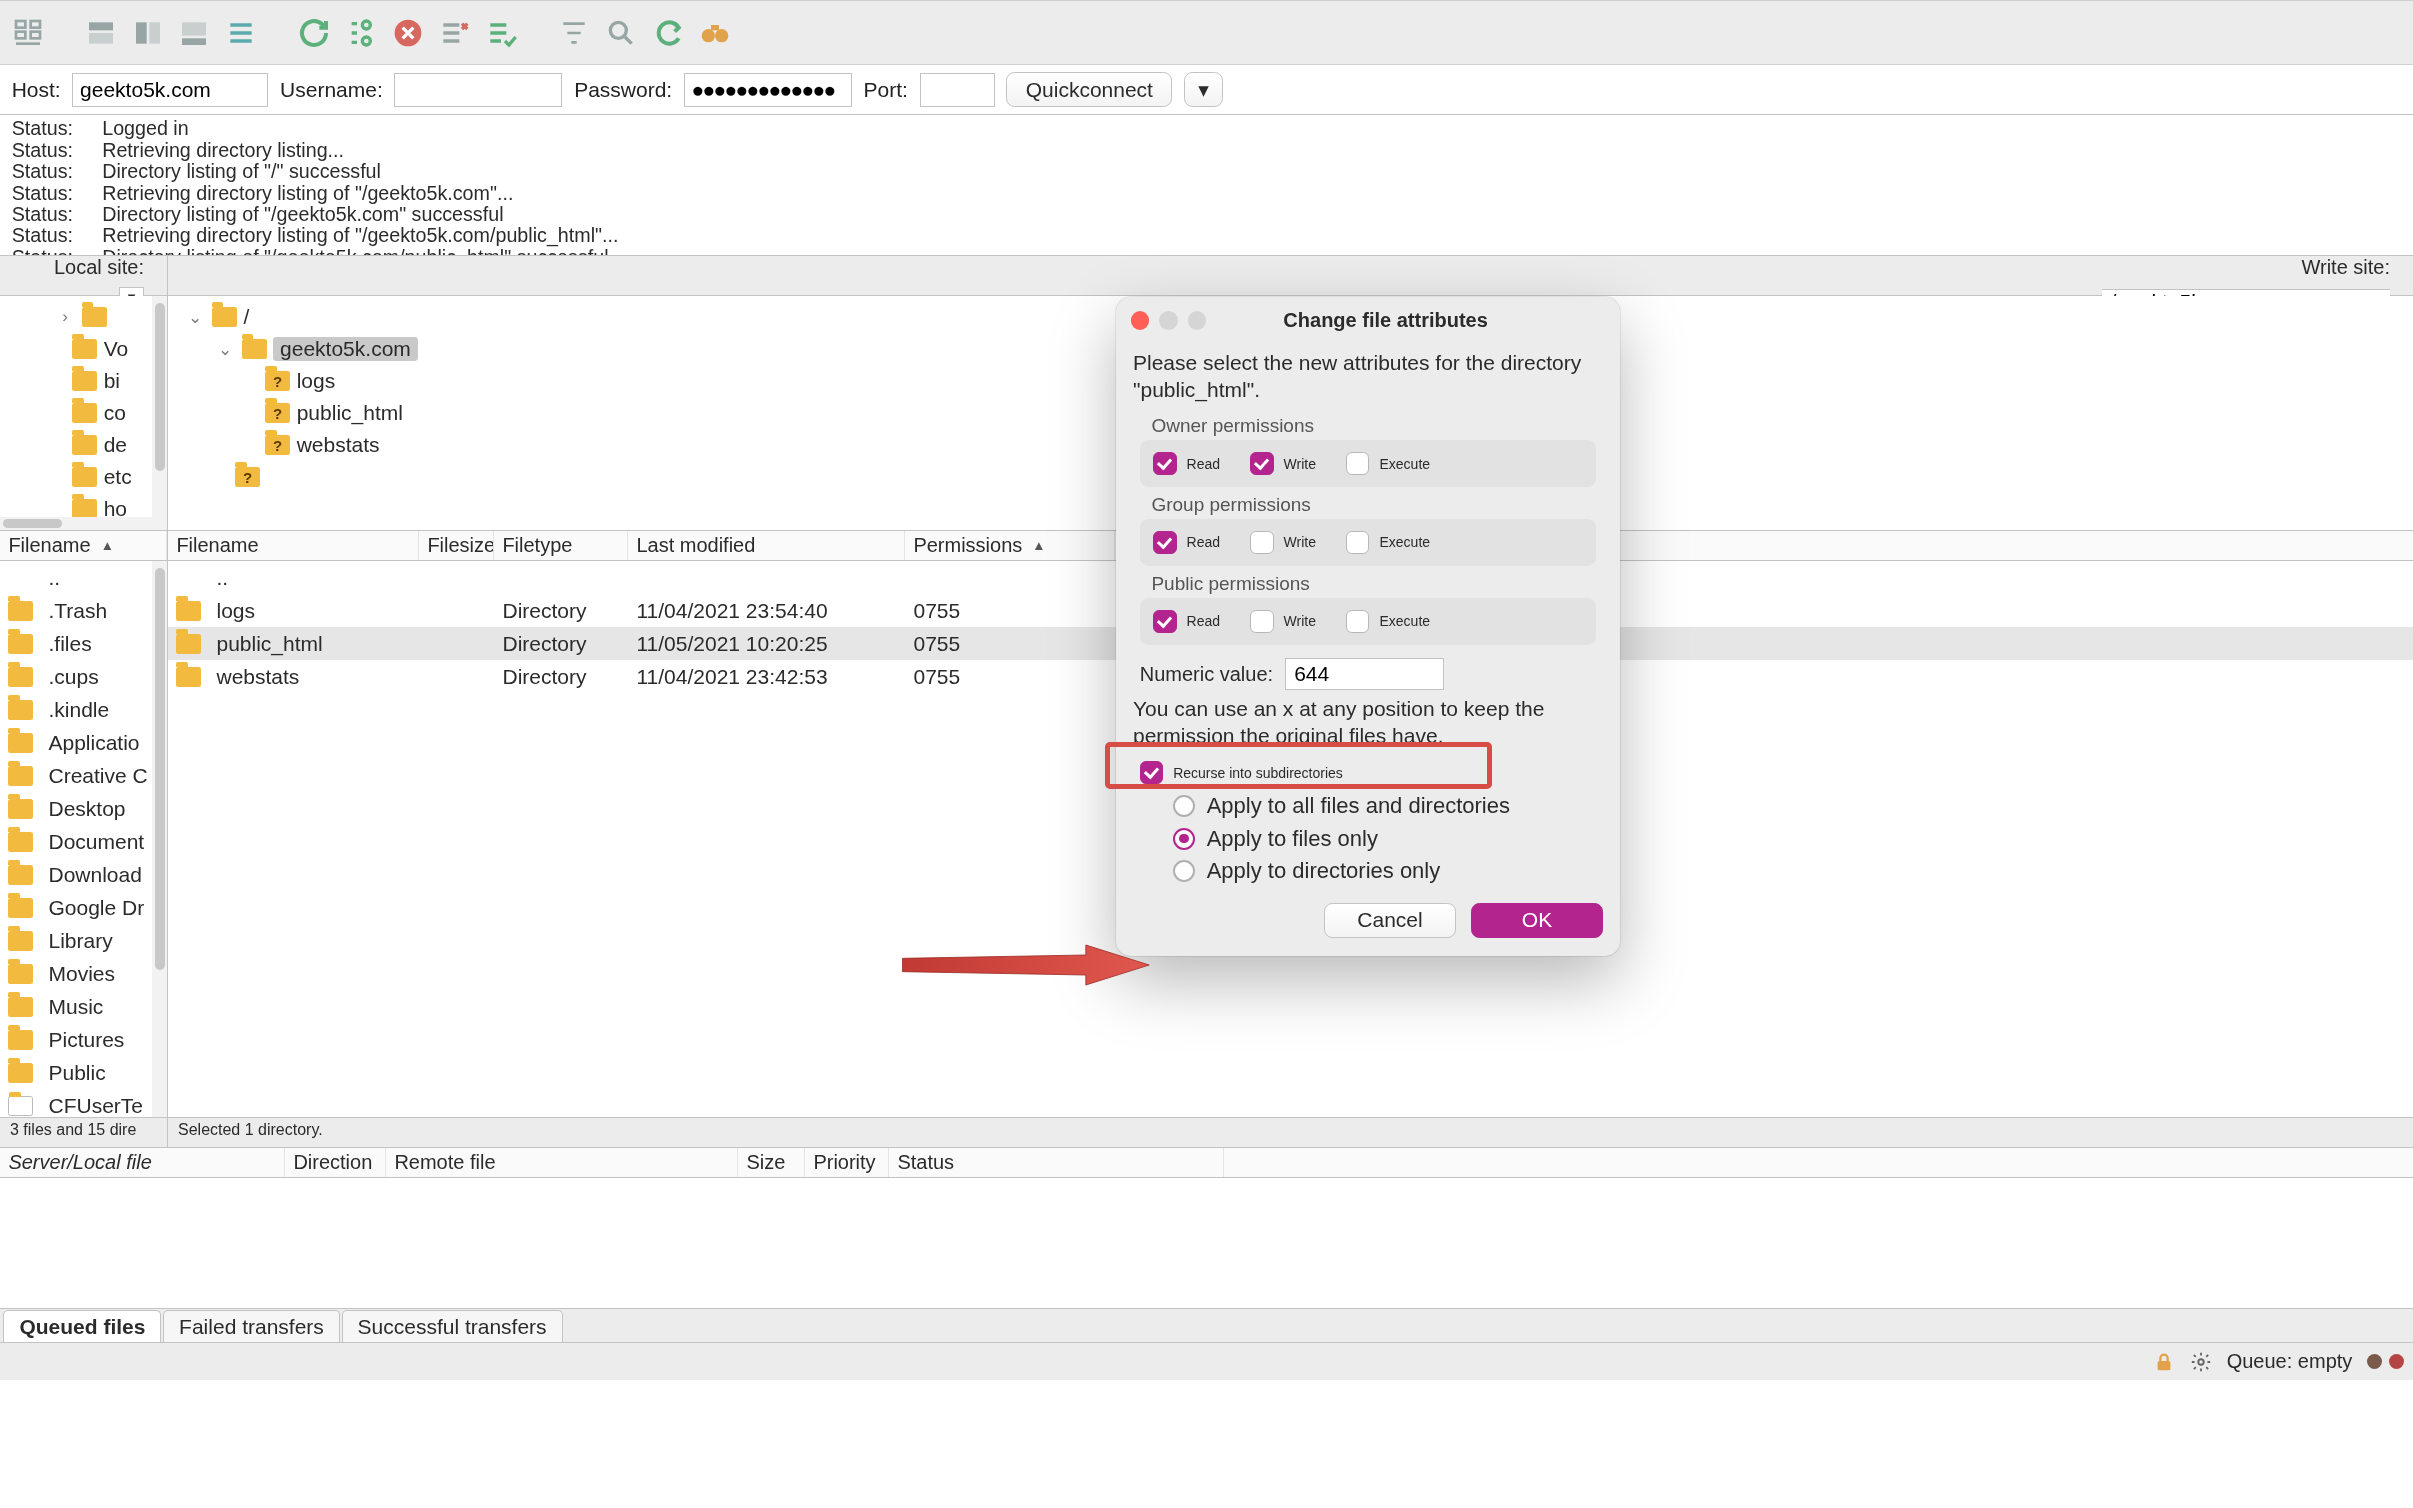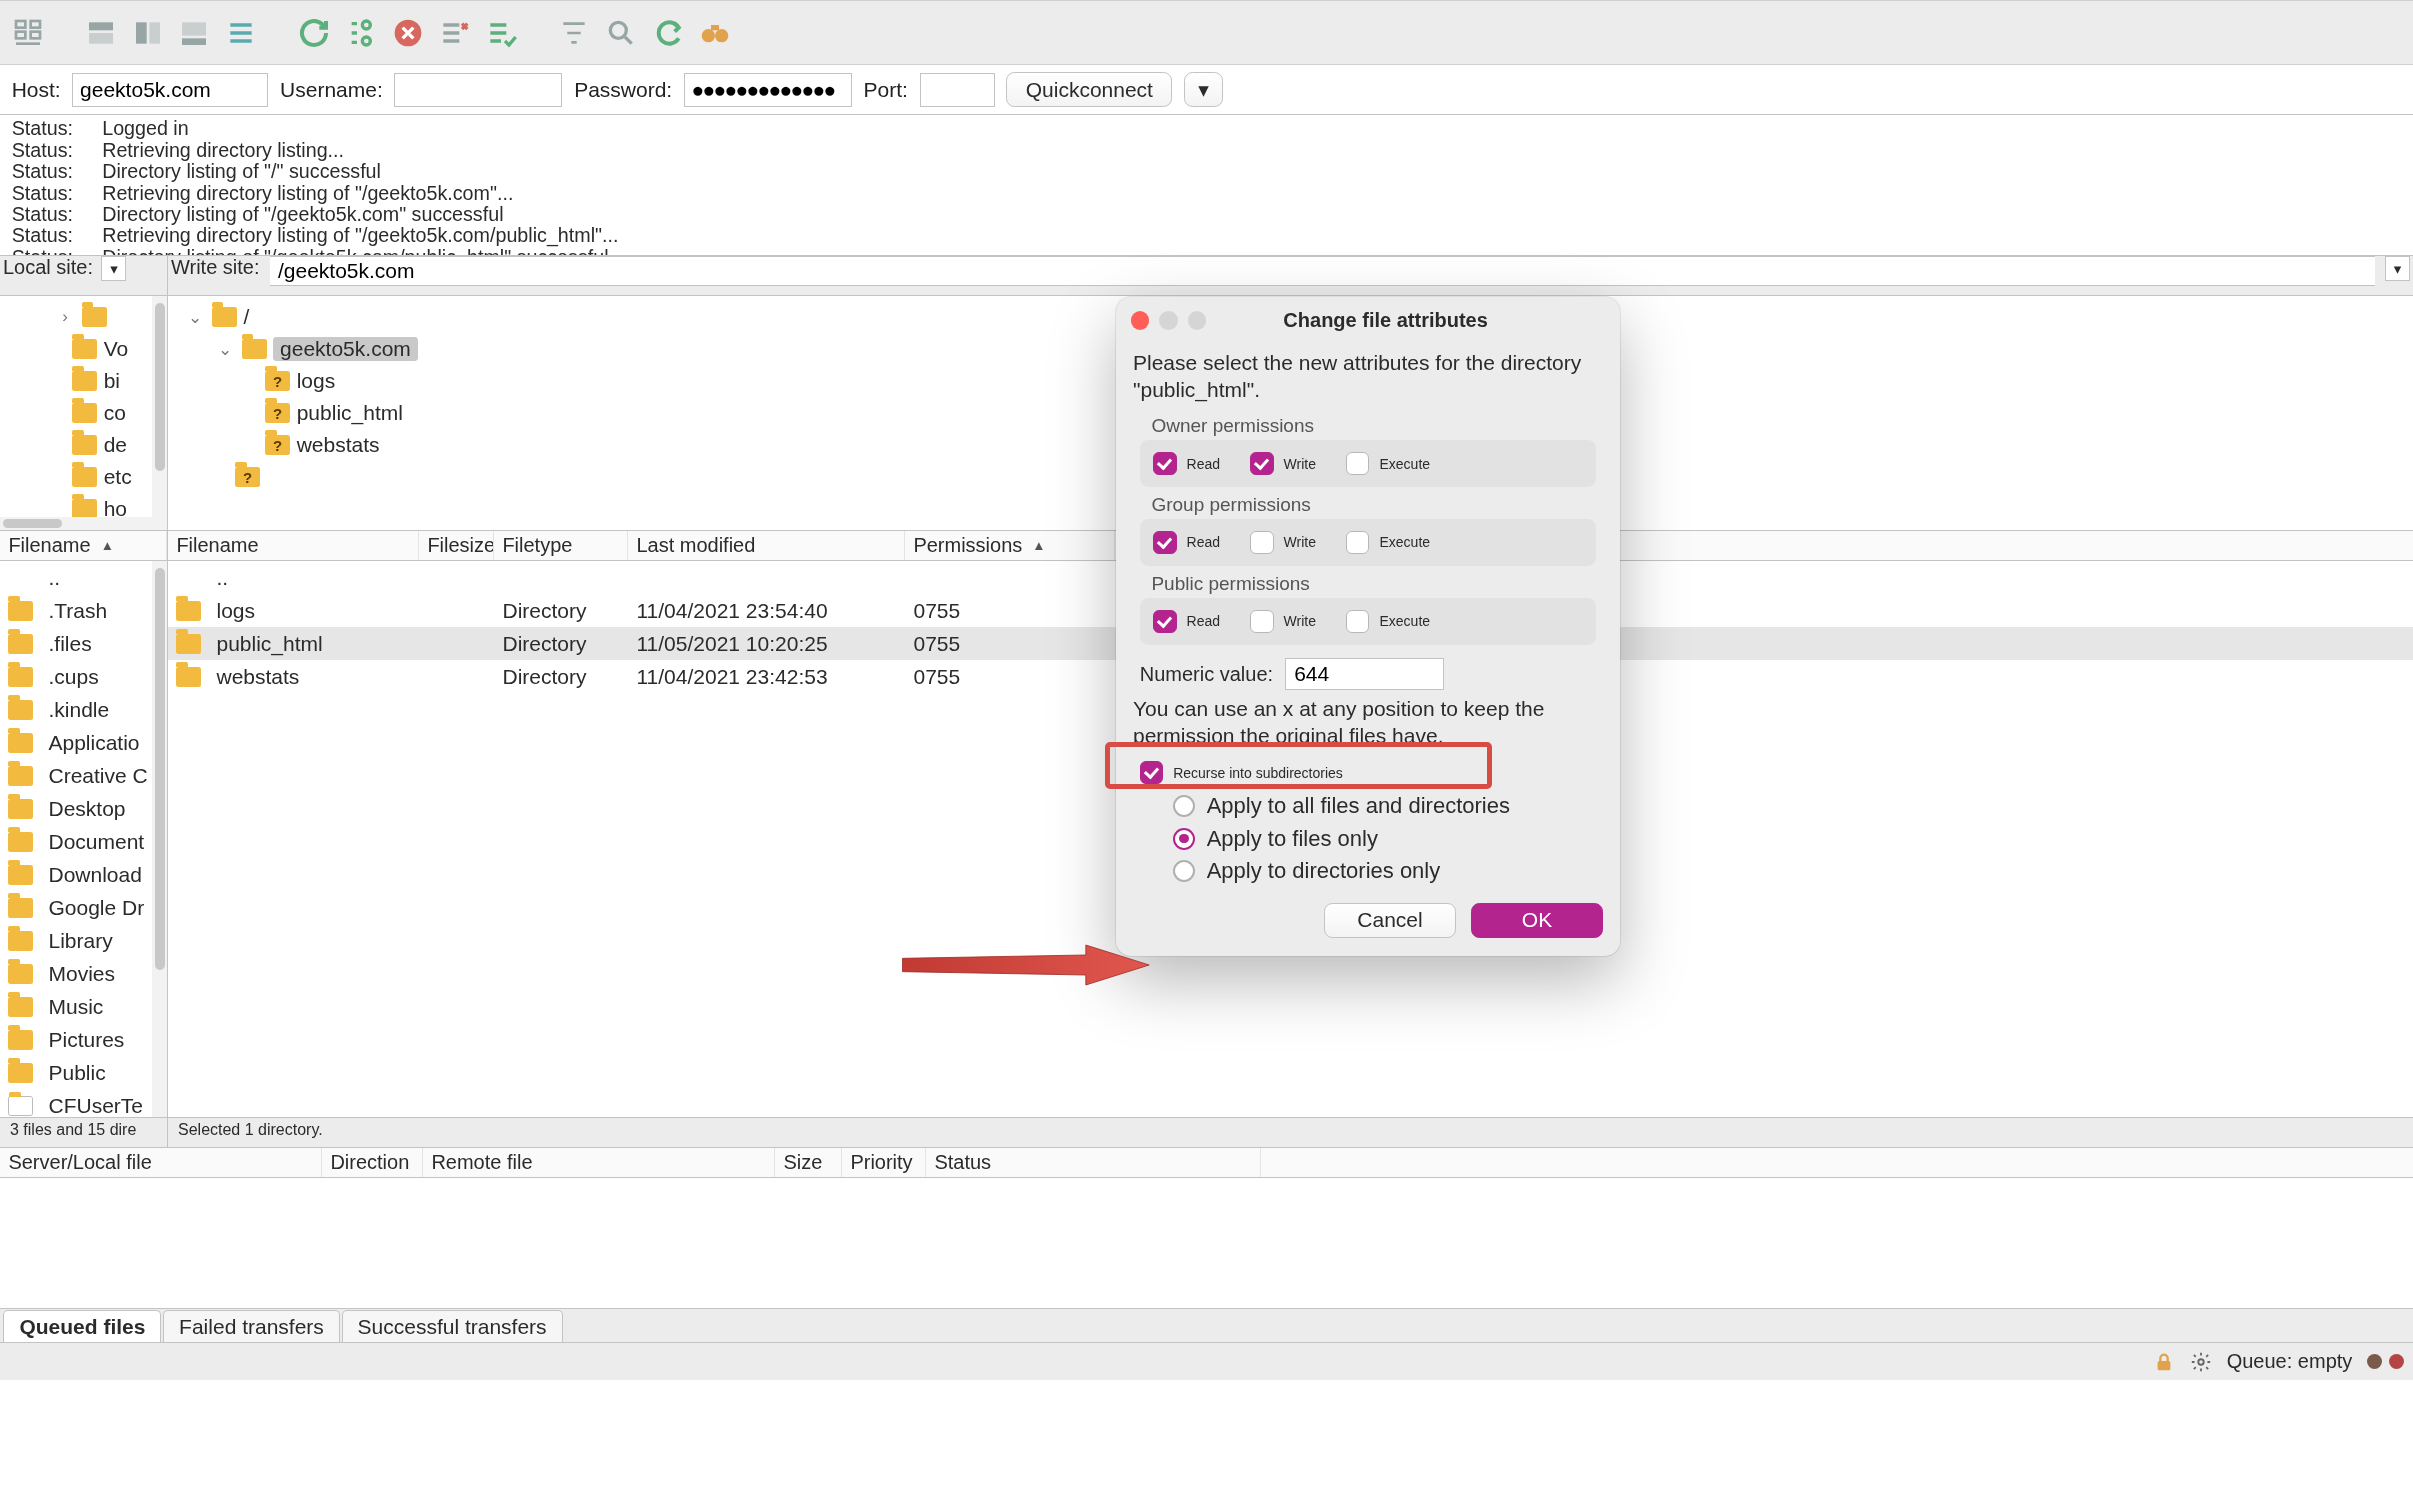--- a/index.html
+++ b/index.html
@@ -31,21 +31,21 @@
   .connectbar label{color:#222;}
   .connectbar input{height:34px;border:1.7px solid var(--border);background:#fff;padding:0 6.7px;font-size:21px;}
   .btn{height:35px;padding:0 18.4px;border:1.7px solid var(--border);border-radius:8.4px;background:linear-gradient(#fff,#f3f3f3);font-size:21px;display:flex;align-items:center;}
   .dropbtn{width:30px;justify-content:center;}
   
   .log{height:141px;border-bottom:1.7px solid var(--border);background:#fff;overflow:hidden;padding:3.4px 11.7px;font-family:"Helvetica Neue",Arial,sans-serif;font-size:19.7px;line-height:21.4px;}
   .log .row{display:flex;gap:23.5px;}
   .log .lab{width:67px;}
   
   .sitebars{height:40px;display:flex;border-bottom:1.7px solid var(--border);}
-  .sitebar{display:flex;align-items:flex-start;gap:8.4px;padding:0 3px;background:var(--bg);}
+  .sitebar{display:flex;align-items:flex-end;gap:8.4px;padding:0 23px;background:var(--bg);flex-direction:column;}
   .sitebar.local{width:168px;border-right:1.7px solid var(--border);}
   .sitebar.remote{flex:1;gap:10px;}
   .sitebar input{flex:1;height:30px;border:none;background:#fff;padding:0 8.4px;font-size:21px;border-top:1.7px solid var(--border);border-bottom:1.7px solid var(--border);}
   .sitebar .mini{width:25px;height:25px;border:1.7px solid var(--border);background:#fff;display:flex;align-items:center;justify-content:center;font-size:15px;}
   
   .trees{height:235px;display:flex;border-bottom:1.7px solid var(--border);}
   .trees .localtree{width:168px;border-right:1.7px solid var(--border);overflow:hidden;position:relative;background:#fff;}
   .trees .remotetree{flex:1;background:#fff;padding:5px 0 0 17px;}
   .tree-row{display:flex;align-items:center;height:32px;gap:6.7px;font-size:21px;}
   .tree-row .tw{width:20px;text-align:center;color:#7a7a7a;font-size:17px;user-select:none;}
@@ -475,21 +475,21 @@
       </div>
   </div>
 </div>
 
 <div class="liststatus">
   <div class="cell local">3 files and 15 dire</div>
   <div class="cell remote">Selected 1 directory.</div>
 </div>
 
 <div class="queuehdr" id="queuehdr">
-    <div class="col" style="width: 322px;">Server/Local file</div>
+    <div class="col" style="width: 285px; font-style: italic;">Server/Local file</div>
     <div class="col" style="width: 101px;">Direction</div>
     <div class="col" style="width: 352px;">Remote file</div>
     <div class="col" style="width: 67px;">Size</div>
     <div class="col" style="width: 84px;">Priority</div>
     <div class="col" style="width: 335px;">Status</div>
   </div>
 <div class="queuebody"></div>
 
 <div class="bottomtabs" id="btabs">
     <div class="btab active">Queued files</div>

